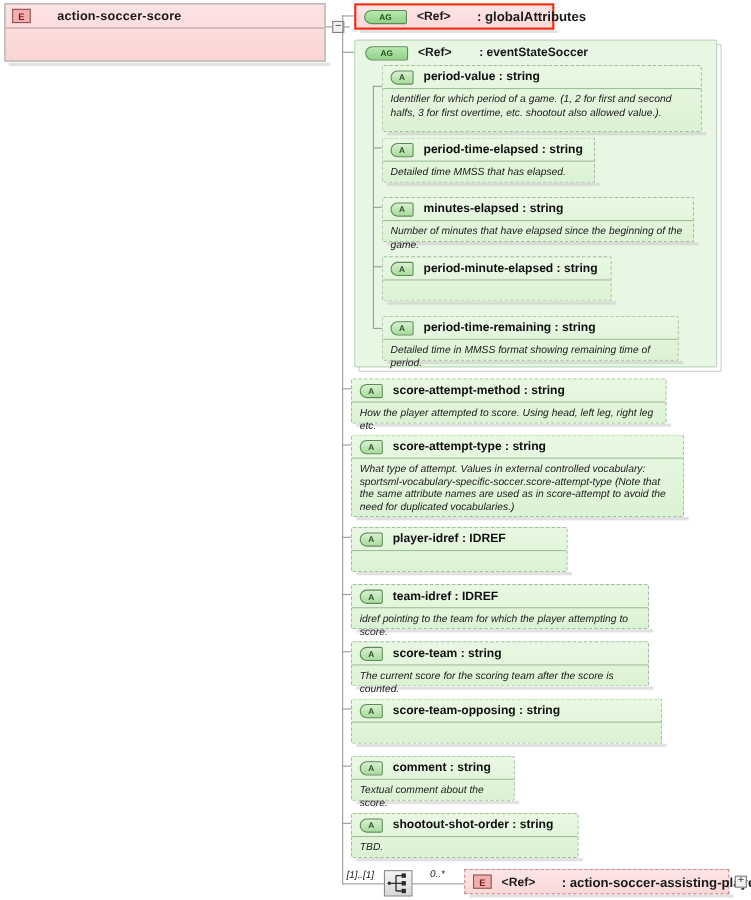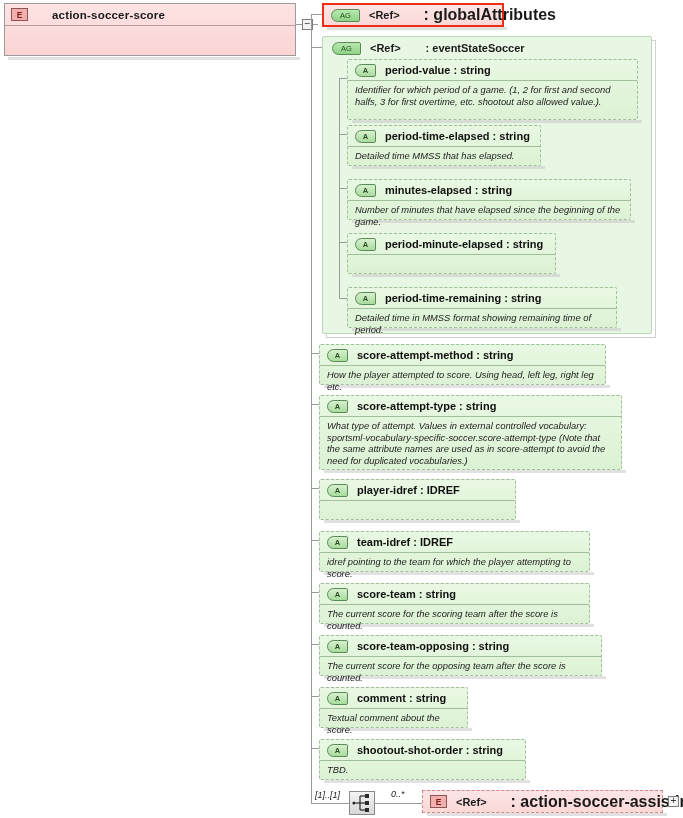--- a/index.html
+++ b/index.html
@@ -50,26 +50,26 @@
   .badge-e {
     width: 17px; height: 13px;
     background: #f3aeae;
     border: 1px solid #8d5555;
     color: #7a1c1c;
     font-size: 8.5px; font-weight: bold;
     display: flex; align-items: center; justify-content: center;
     flex: none;
   }
   .badge-ag {
-    width: 29px; height: 13px;
+    width: 39px; height: 13px;
     background: linear-gradient(180deg,#b9e8b0,#8fd387);
     border: 1px solid #5a8a55;
     border-radius: 7px 2px 2px 7px;
     color: #24501f;
-    font-size: 7.5px; font-weight: normal;
+    font-size: 7.5px; font-weight: bold;
     display: flex; align-items: center; justify-content: center;
     flex: none;
   }
   .badge-a {
     width: 21px; height: 13px;
     background: linear-gradient(180deg,#d7f0cf,#a8dc9d);
     border: 1px solid #5a8a55;
     border-radius: 7px 2px 2px 7px;
     color: #2d4f28;
     font-size: 7.5px; font-weight: bold;
@@ -85,21 +85,21 @@
     display: flex; align-items: center;
     padding-left: 7px;
   }
   .ref-red.highlight { border: 2px solid #ef2d12; }
   .ref-red.dashed { border: 1px dashed #d08888; }
   .ref-red .lbl {
     font-size: 11px; font-weight: bold; color: #1a1a1a;
     margin-left: 9px; white-space: nowrap;
   }
   .ref-red .typ {
-    font-size: 16px; font-weight: bold; color: #1a1a1a;
+    font-size: 12px; font-weight: bold; color: #1a1a1a;
     margin-left: 24px; white-space: nowrap;
   }
 
   
   .ag-container {
     position: absolute;
     background: #e8f7e4;
     border: 1px solid #bcd9b6;
     border-radius: 2px;
   }
@@ -315,21 +315,20 @@
     <div class="adesc">The current score for the scoring team after the score is counted.</div>
   </div>
 
   <div class="hline" style="left:311px;top:644px;width:9px;"></div>
   <div class="shadow" style="left:324px;top:676px;width:282px;height:3px;"></div>
   <div class="attr" style="left:319px;top:635px;width:283px;height:41px;">
     <div class="ahead">
       <div class="badge-a">A</div>
       <div class="aname">score-team-opposing : string</div>
     </div>
-    <div class="adesc">The current score for the opposing team after the score is counted.</div>
   </div>
 
   <div class="hline" style="left:311px;top:696px;width:9px;"></div>
   <div class="shadow" style="left:324px;top:728px;width:148px;height:3px;"></div>
   <div class="attr" style="left:319px;top:687px;width:149px;height:41px;">
     <div class="ahead">
       <div class="badge-a">A</div>
       <div class="aname">comment : string</div>
     </div>
     <div class="adesc">Textual comment about the score.</div>

